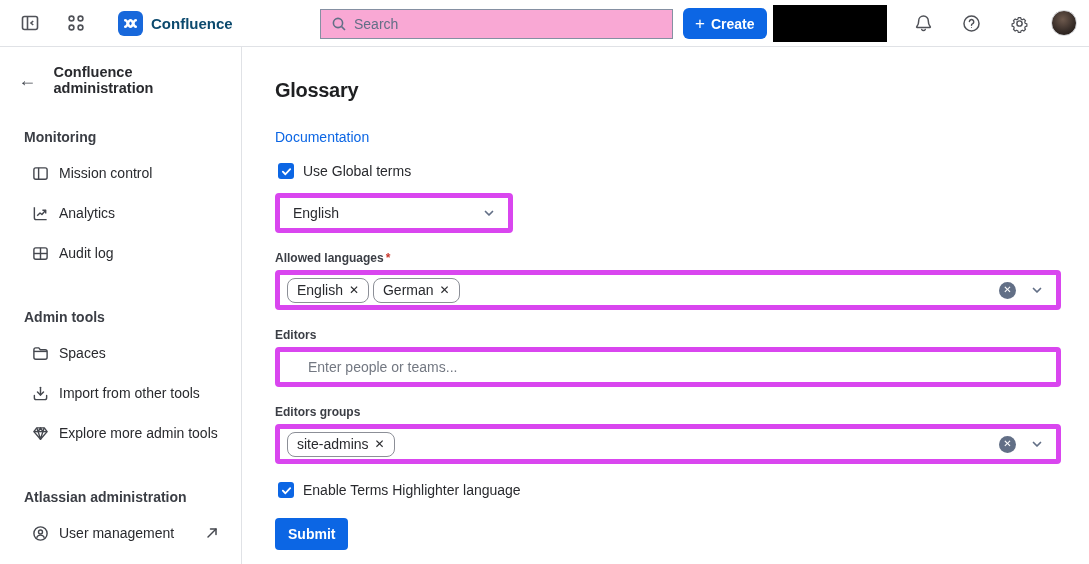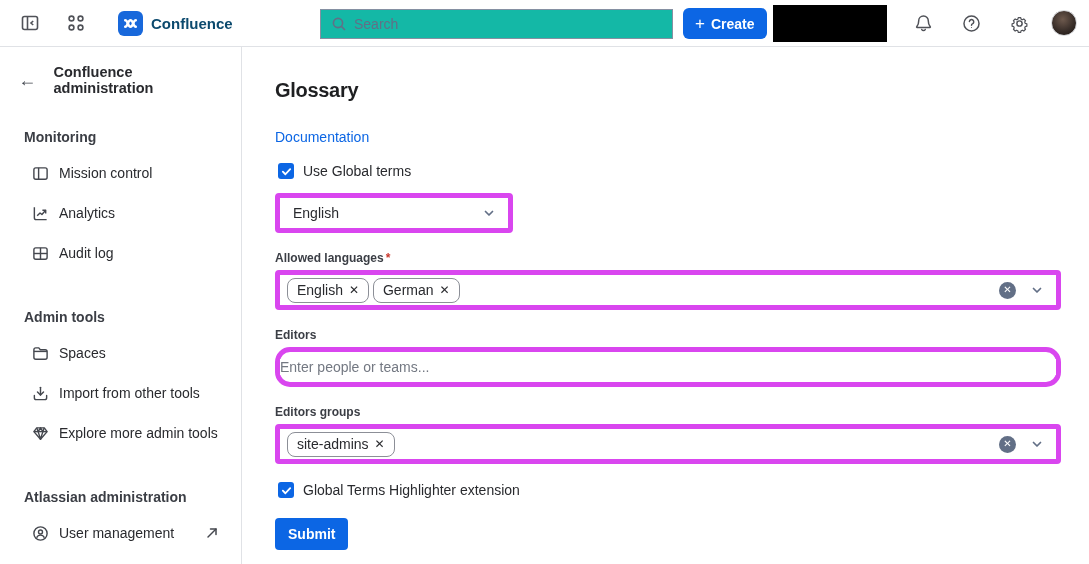--- a/index.html
+++ b/index.html
@@ -12,21 +12,21 @@
   .topbar .left { position:absolute; left:14px; top:0; height:46px; display:flex; align-items:center; gap:14px; }
   .icon-btn { width:32px; height:32px; display:flex; align-items:center; justify-content:center;
     border-radius:4px; color:#505258; cursor:pointer; background:none; border:none; }
   .logo-wrap { display:flex; align-items:center; gap:8px; margin-left:12px; }
   .logo-badge { width:25px; height:25px; border-radius:6px; background:#1868db;
     display:flex; align-items:center; justify-content:center; }
   .app-name { font-size:15px; font-weight:700; color:#0c4a6e; }
 
   .searchbox { position:absolute; left:320px; top:9px; width:353px; height:30px;
     border:1px solid #8590a2; border-radius:0; display:flex; align-items:center;
-    padding:0 10px; gap:7px; background:#14b8a6; }
+    padding:0 10px; gap:7px; background:#f9a8d4; }
   .searchbox input { border:none; outline:none; flex:1; font-size:14px; color:#292a2e;
     font-family:inherit; background:transparent; }
   .searchbox input::placeholder { color:#626f86; }
 
   .create-btn { position:absolute; left:683px; top:8px; height:31px; padding:0 12px;
     background:#0c66e4; color:#fff; border:none; border-radius:6px; font-size:14px;
     font-weight:600; display:flex; align-items:center; gap:6px; cursor:pointer; font-family:inherit; }
   .create-btn .plus { font-size:17px; font-weight:400; line-height:1; margin-top:-1px; }
 
   .topbar .right { position:absolute; right:12px; top:0; height:46px; display:flex; align-items:center; gap:16px; }
@@ -69,21 +69,21 @@
   .select { width:238px; justify-content:space-between; padding:0 12px 0 13px; cursor:pointer; }
   .select .chev, .multiselect .chev { color:#626f86; display:flex; }
   .multiselect { width:786px; padding:0 12px 0 7px; gap:4px; cursor:text; }
   .multiselect .spacer { flex:1; }
   .tag { display:flex; align-items:center; gap:6px; border:1px solid #8c8f97; border-radius:8px;
     background:#fff; height:25px; padding:0 9px; font-size:14px; color:#292a2e; }
   .tag .x { color:#292a2e; font-size:12px; cursor:pointer; line-height:1; }
   .clear-btn { width:17px; height:17px; border-radius:50%; background:#626f86; color:#fff;
     font-size:10px; display:flex; align-items:center; justify-content:center;
     margin-right:10px; cursor:pointer; border:none; line-height:1; }
-  .input-box { width:786px; padding:0 0;border-radius:15px; }
+  .input-box { width:786px; padding:0 28px; }
   .input-box input { border:none; outline:none; width:100%; font-size:14px; font-family:inherit; color:#292a2e; }
   .input-box input::placeholder { color:#737882; }
 
   .submit-btn { margin-top:6px; height:32px; padding:0 13px; background:#0c66e4; color:#fff;
     font-size:14px; font-weight:600; border:none; border-radius:4px; cursor:pointer; font-family:inherit; }
 </style>
 </head>
 <body>
 
 <header class="topbar">
@@ -323,17 +323,17 @@
       </span>
     </div>
   </div>
 
   <div class="check-row" style="margin-top:4px;">
     <span class="checkbox">
       <svg width="11" height="11" viewBox="0 0 12 12" fill="none" stroke="#fff" stroke-width="2" stroke-linecap="round" stroke-linejoin="round">
           <polyline points="2,6.2 4.8,9 10,3.4"></polyline>
         </svg>
     </span>
-    <span class="check-label">Global Terms Highlighter extension</span>
+    <span class="check-label">Enable Terms Highlighter language</span>
   </div>
 
   <button class="submit-btn">Submit</button>
 </main>
 
 </body></html>

